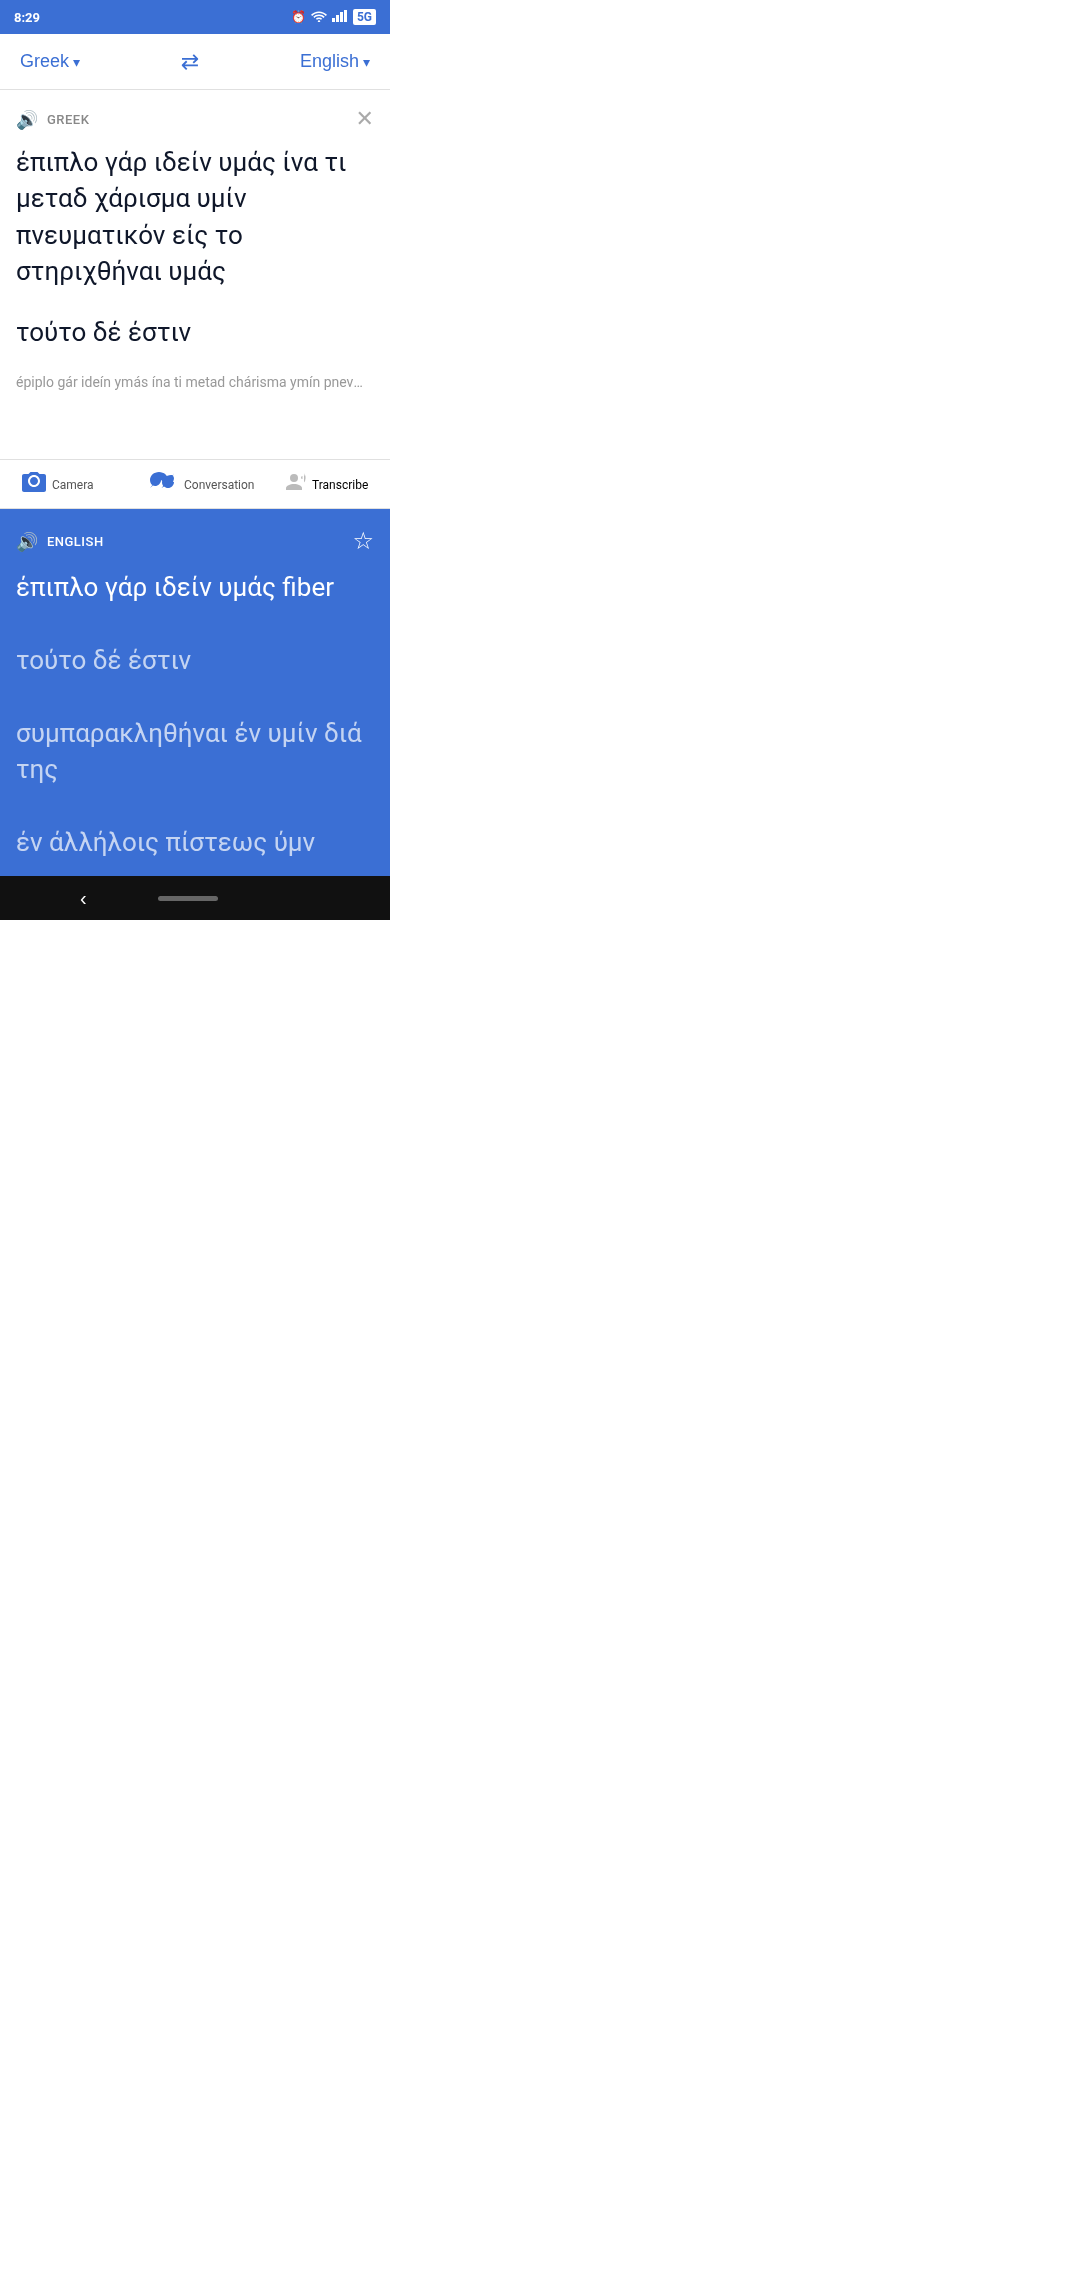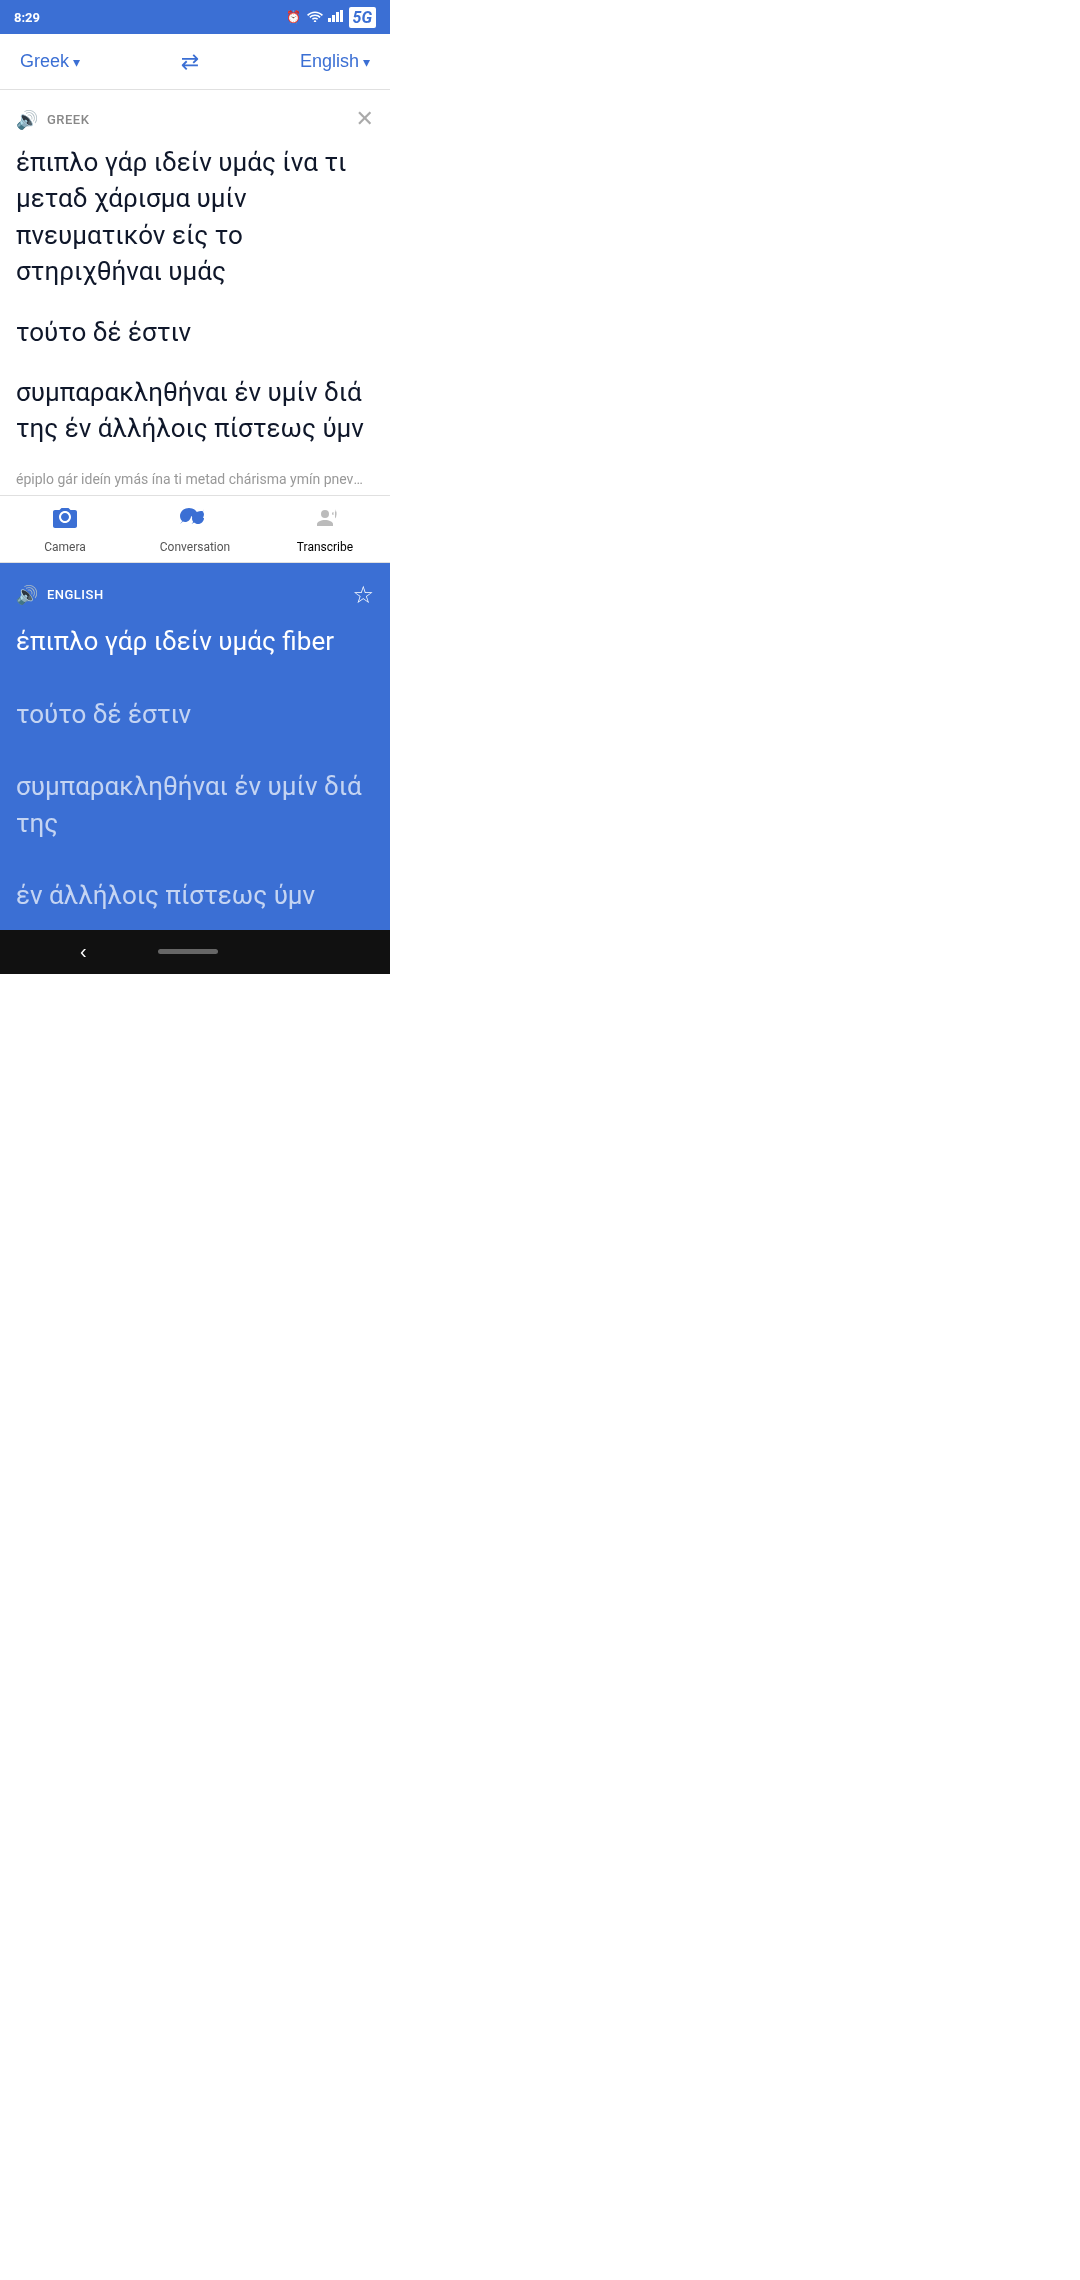--- a/index.html
+++ b/index.html
@@ -116,21 +116,20 @@
     .bottom-toolbar {
       background: #fff;
       display: flex;
       align-items: center;
       justify-content: space-around;
       padding: 10px 0 8px;
       border-bottom: 1px solid #e0e0e0;
     }
     .toolbar-item {
       display: flex;
-      flex-direction: column;
       align-items: center;
       gap: 4px;
       cursor: pointer;
       width: 90px;
     }
     .toolbar-item .icon-wrap {
       font-size: 26px;
     }
     .toolbar-item .label {
       font-size: 12px;
@@ -224,21 +223,21 @@
 
     <span>
       <svg width="16" height="12" viewBox="0 0 16 12" fill="white">
         <rect x="0" y="8" width="3" height="4"></rect>
         <rect x="4" y="5" width="3" height="7"></rect>
         <rect x="8" y="2" width="3" height="10"></rect>
         <rect x="12" y="0" width="3" height="12"></rect>
       </svg>
     </span>
 
-    <span style="font-size:16px; background:#fff; color:#3b6fd4; padding:1px 4px; border-radius:2px; font-weight:700;font-style:italic;">5G</span>
+    <span style="font-size:12px; background:#fff; color:#3b6fd4; padding:1px 4px; border-radius:2px; font-weight:700;">5G</span>
   </div>
 </div>
 
 <div class="language-bar">
   <button class="lang-btn">
     <span>Greek</span>
     <span class="arrow-down">▾</span>
   </button>
   <button class="swap-btn">
     <span>⇄</span>
@@ -253,21 +252,20 @@
   <div class="section-header">
     <div class="section-lang-label">
       <span class="speaker-icon">🔊</span>
       <span>GREEK</span>
     </div>
     <button class="close-btn">✕</button>
   </div>
 
   <div class="greek-text">έπιπλο γάρ ιδείν υμάς ίνα τι μεταδ χάρισμα υμίν πνευματικόν είς το στηριχθήναι υμάς</div>
   <div class="greek-text">τούτο δέ έστιν</div>
-  <div class="greek-text">συμπαρακληθήναι έν υμίν διά της έν άλλήλοις πίστεως ύμν</div>
 
   <div class="transliteration">épiplo gár ideín ymás ína ti metad chárisma ymín pnevmati…</div>
 </div>
 
 <div class="bottom-toolbar">
   <div class="toolbar-item">
     <span class="icon-wrap icon-camera">
       <svg width="28" height="24" viewBox="0 0 28 24" fill="#3b6fd4">
         <path d="M10.5 2L8.5 4H4C2.9 4 2 4.9 2 6v14c0 1.1.9 2 2 2h20c1.1 0 2-.9 2-2V6c0-1.1-.9-2-2-2h-4.5L17.5 2h-7zm3.5 15c-3.31 0-6-2.69-6-6s2.69-6 6-6 6 2.69 6 6-2.69 6-6 6zm0-10c-2.21 0-4 1.79-4 4s1.79 4 4 4 4-1.79 4-4-1.79-4-4-4z"></path>
       </svg>

